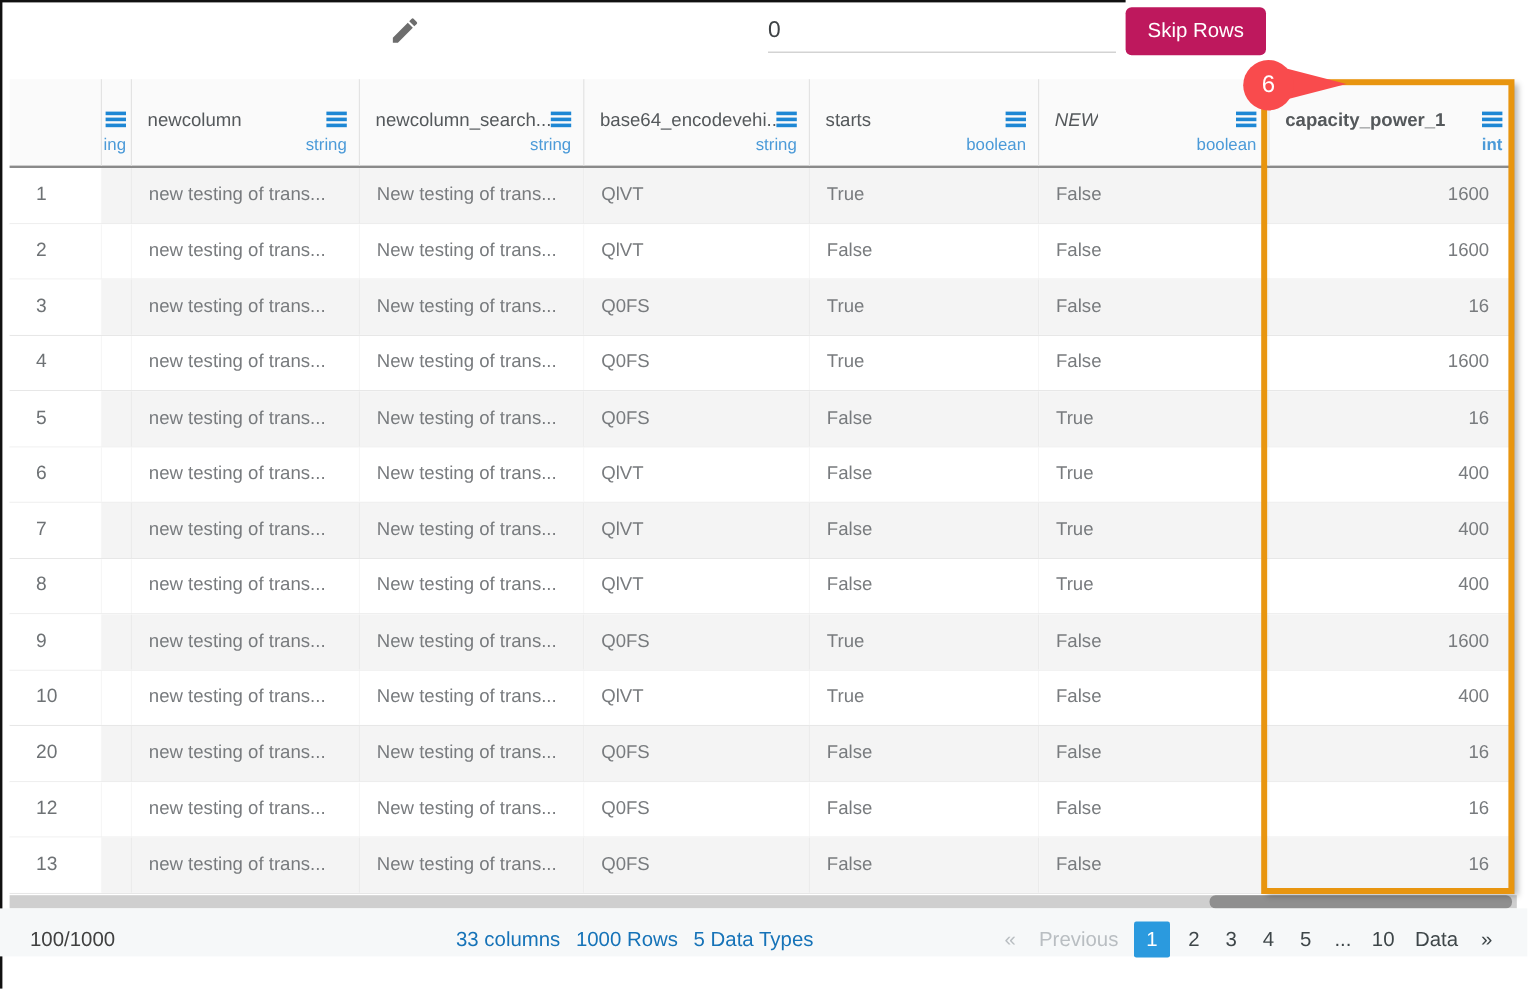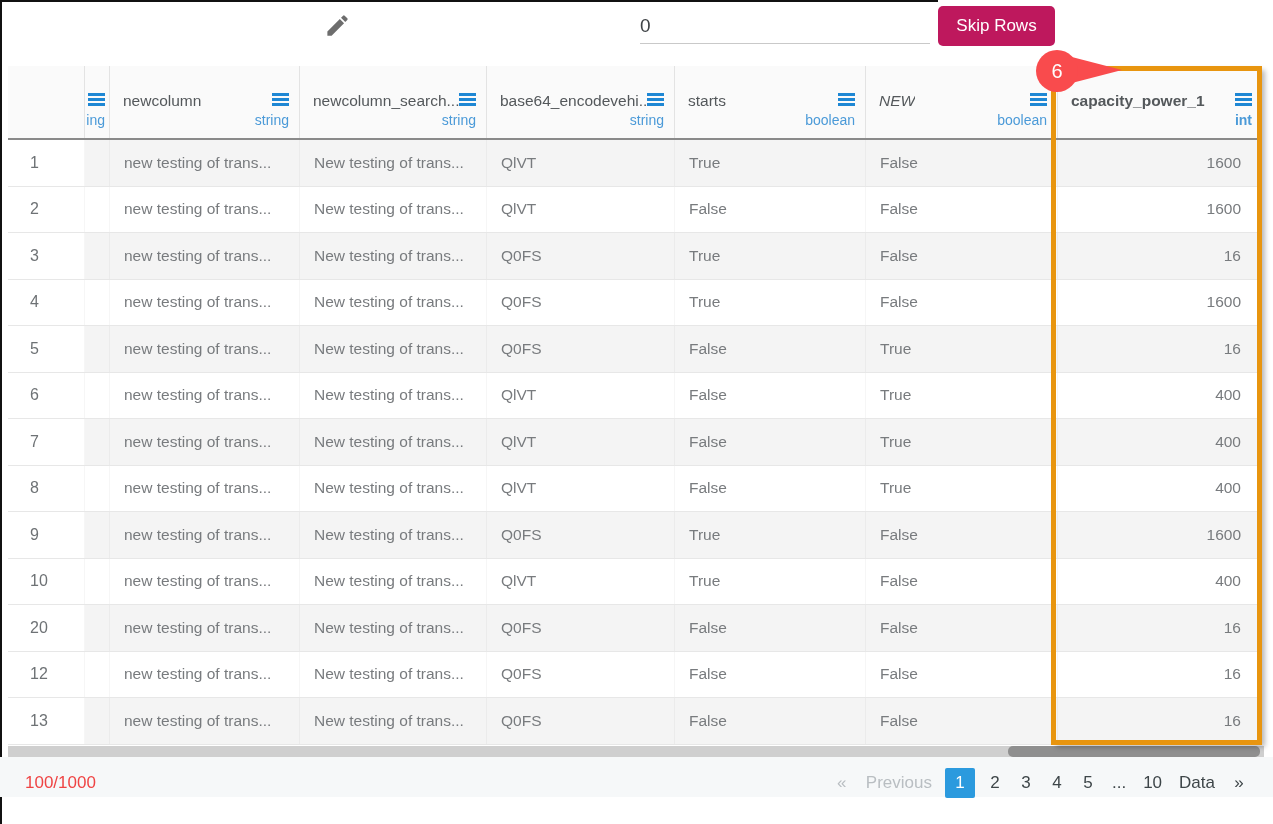--- a/index.html
+++ b/index.html
@@ -52,21 +52,21 @@
   .marker-tail { position:absolute; left:1068px; top:56px; width:0; height:0; z-index:6;
     border-top:14px solid transparent; border-bottom:14px solid transparent;
     border-left:54px solid #f94b4d; }
 
   
   .hscroll-track { position:absolute; left:8px; top:746px; width:1256px; height:11px; background:#cfcfcf; }
   .hscroll-thumb { position:absolute; left:1000px; top:0; width:252px; height:11px; background:#8f8f8f; border-radius:5px; cursor:grab; }
 
   
   .footer-band { position:absolute; left:0; top:757px; width:1273px; height:40px; background:#f6f8f9; }
-  .f-progress { position:absolute; left:25px; top:770px; font-size:17px; color:#ef4444; line-height:26px; }
+  .f-progress { position:absolute; left:25px; top:770px; font-size:17px; color:#404040; line-height:26px; }
   .f-showhide { position:absolute; left:133px; top:770px; display:flex; align-items:center; gap:7px;
     font-size:17px; color:#1673b8; line-height:26px; cursor:pointer; }
   .f-stats { position:absolute; left:380px; top:770px; display:flex; gap:13px;
     font-size:17px; color:#1673b8; line-height:26px; }
   .pagination { position:absolute; right:23px; top:768px; display:flex; align-items:center; gap:9px;
     font-size:17px; color:#3e4649; }
   .pg-item { min-width:22px; height:30px; line-height:30px; text-align:center; padding:0 4px; cursor:pointer; }
   .pg-item.muted { color:#b9bec2; cursor:default; }
   .pg-item.active { background:#2b9ade; color:#fff; width:30px; min-width:30px; border-radius:2px; padding:0; }
   .note { position:absolute; left:8px; top:799px; font-size:17px; color:#243757; }
@@ -262,20 +262,25 @@
   <div class="hl-rect"></div>
   <div class="marker-tail"></div>
   <div class="marker">6</div>
 
   <div class="hscroll-track">
     <div class="hscroll-thumb"></div>
   </div>
 
   <div class="footer-band"></div>
   <div class="f-progress">100/1000</div>
+  <div class="f-stats" id="f-stats">
+      <span>33 columns</span>
+      <span>1000 Rows</span>
+      <span>5 Data Types</span>
+    </div>
   <div class="pagination" id="pagination">
       <span class="pg-item muted">«</span>
       <span class="pg-item muted">Previous</span>
       <span class="pg-item active">1</span>
       <span class="pg-item">2</span>
       <span class="pg-item">3</span>
       <span class="pg-item">4</span>
       <span class="pg-item">5</span>
       <span class="pg-item">...</span>
       <span class="pg-item">10</span>

